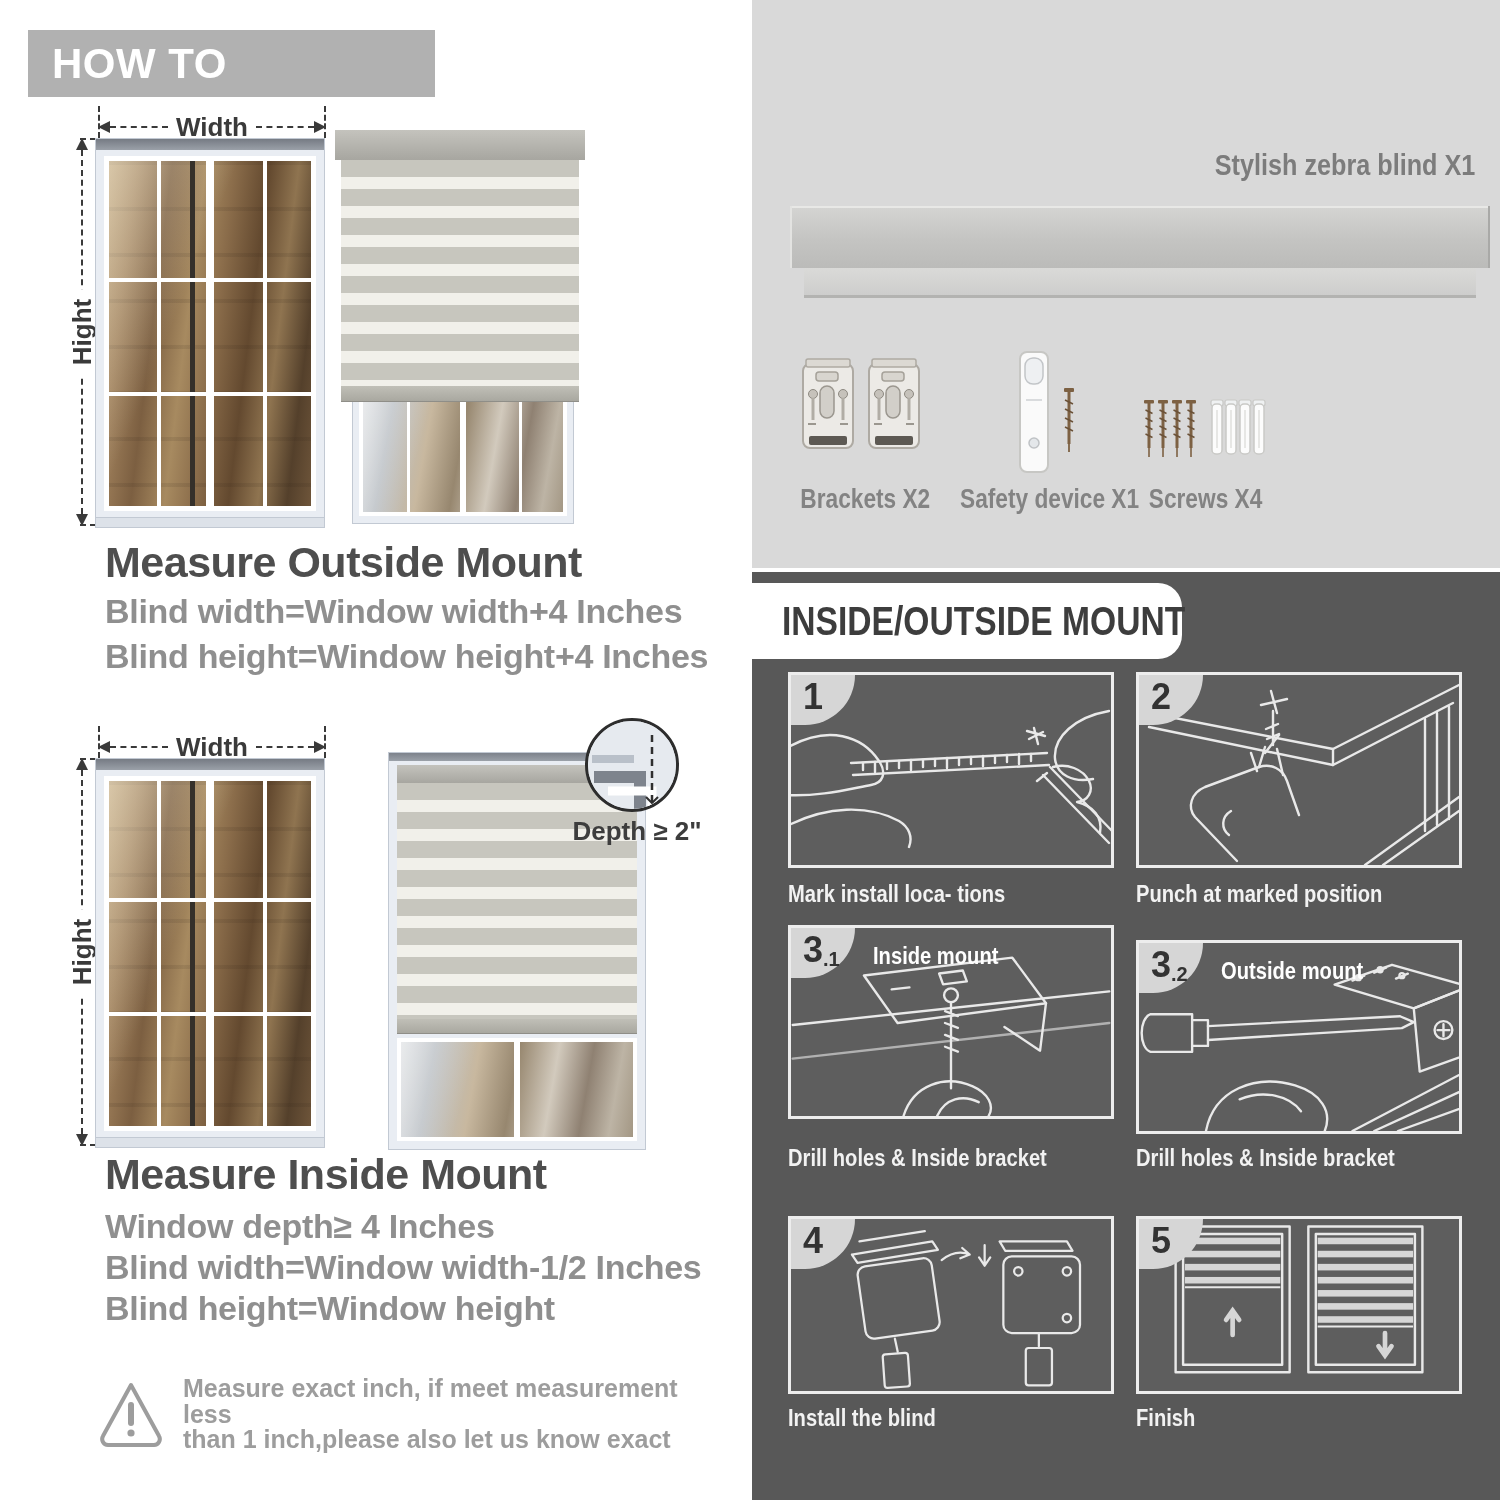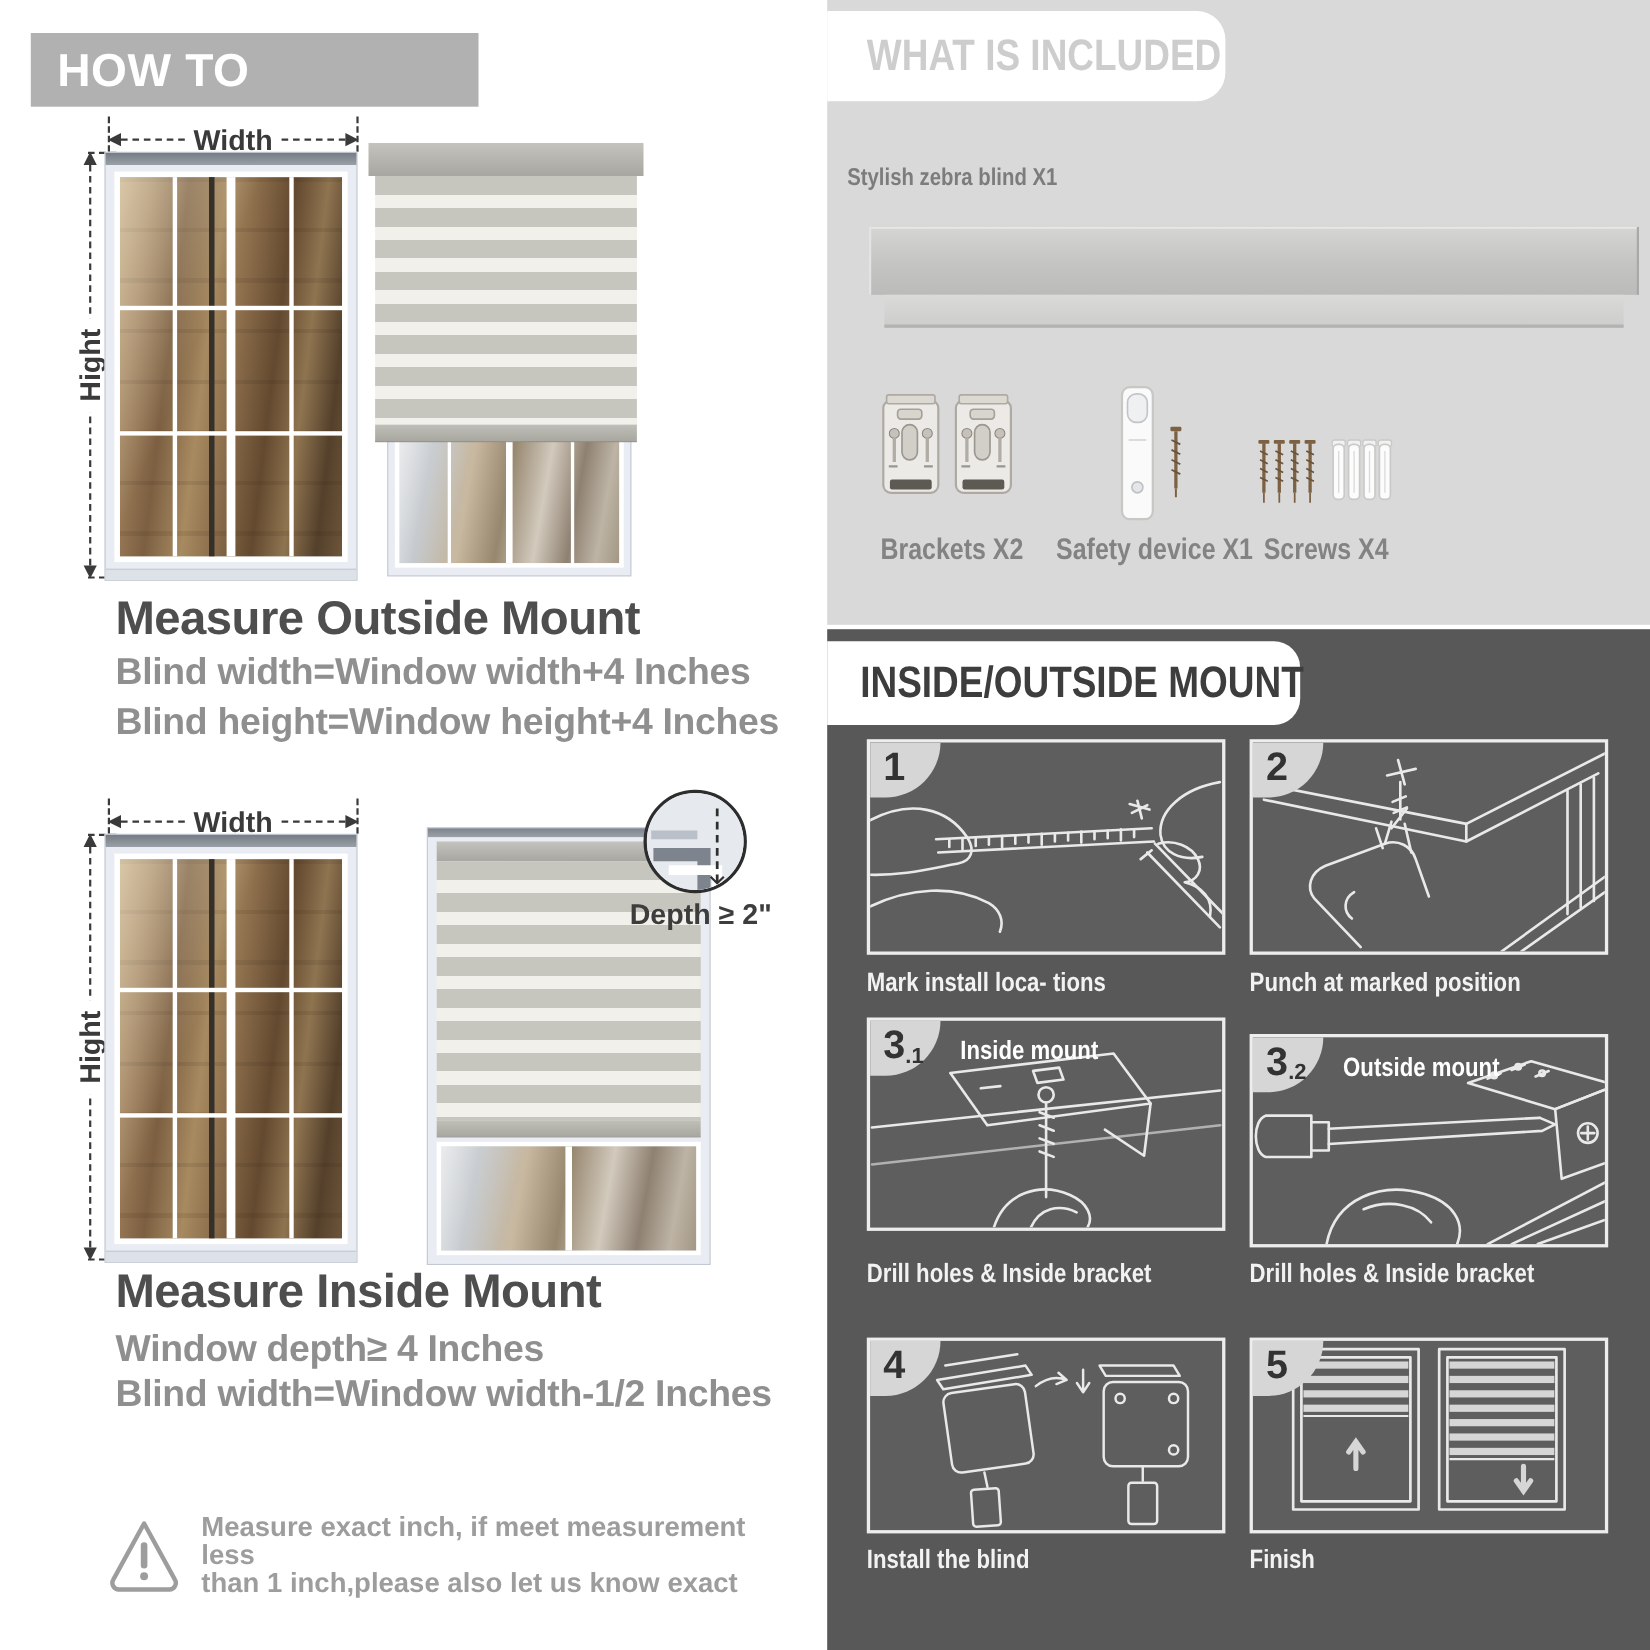--- a/index.html
+++ b/index.html
@@ -59,21 +59,21 @@
 
   .warn-text{font-size:25px;line-height:25.5px;color:var(--warning-text,#9d9d9d);}
 
   
   .panel-light{left:752px;top:0;width:748px;height:568px;background:var(--panel-light,#d9d9d9);}
   .panel-dark{left:752px;top:572px;width:748px;height:928px;background:var(--panel-dark,#585858);}
   .h2-box{left:752px;top:10px;width:362px;height:82px;background:#fff;border-radius:0 26px 26px 0;
           color:var(--muted-label,#cdcdcd);font-size:40px;line-height:82px;padding-left:36px;box-sizing:border-box;}
   .h3-box{left:752px;top:583px;width:430px;height:76px;background:#fff;border-radius:0 24px 24px 0;
           color:#3d3d3d;font-size:40px;line-height:76px;padding-left:30px;box-sizing:border-box;}
-  .blind-lbl{left:752px;top:148px;width:748px;text-align:left;font-size:22px;color:#7c7c7c;}
+  .blind-lbl{left:752px;top:148px;width:748px;text-align:right;font-size:30px;color:#7c7c7c;}
   .rail-top{left:790px;top:206px;width:700px;height:62px;
       background:linear-gradient(180deg,#d5d5d3,#c4c4c2 55%,#bbbbb9),
                  repeating-linear-gradient(90deg, rgba(255,255,255,.07) 0 3px, rgba(0,0,0,.03) 3px 6px);
       box-shadow:inset 2px 0 0 #e3e3e1, inset -2px 0 0 #a9a9a7, inset 0 2px 0 #e8e8e6;}
   .rail-bottom{left:804px;top:268px;width:672px;height:30px;
       background:linear-gradient(180deg,#dadad8,#cccccb);
       box-shadow:inset 0 -3px 0 #b3b3b1;}
   .item-lbl{position:absolute;top:484px;font-size:27px;color:#838383;text-align:center;}
 
   
@@ -196,36 +196,34 @@
       <path d="M20 70 H64 V94" stroke="#ffffff" stroke-width="9" fill="none"></path>
       <path d="M64 14 V88" stroke="#2f2f2f" stroke-width="2.5" stroke-dasharray="7 5" fill="none"></path>
       <path d="M58 76 l6 6 l6 -6" stroke="#2f2f2f" stroke-width="2" fill="none"></path>
     </svg>
   </div>
   <div class="abs depth-lbl" style="left:572px;top:816px;width:130px">Depth ≥ 2"</div>
 
   <div class="abs sec-title" style="left:105px;top:1150px">Measure Inside Mount</div>
   <div class="abs sec-line" style="left:105px;top:1207px">Window depth≥ 4 Inches</div>
   <div class="abs sec-line" style="left:105px;top:1248px">Blind width=Window width-1/2 Inches</div>
+  <div class="abs sec-line" style="left:105px;top:1289px">Blind height=Window height</div>
 
   <svg class="abs" style="left:98px;top:1378px" width="66" height="72" viewBox="0 0 66 72">
     <path d="M33 7 L61 58 a6 6 0 0 1 -5 9 H10 a6 6 0 0 1 -5 -9 Z" fill="none" stroke="#9d9d9d" stroke-width="4" stroke-linejoin="round"></path>
     <path d="M33 27 V45" stroke="#9d9d9d" stroke-width="6" stroke-linecap="round"></path>
     <circle cx="33" cy="55" r="3.6" fill="#9d9d9d"></circle>
   </svg>
   <div class="abs warn-text" style="left:183px;top:1376px;width:500px">
     <div>Measure exact inch, if meet measurement less</div>
     <div>than 1 inch,please also let us know exact</div>
   </div>
 
   <div class="abs panel-light"></div>
 
-  <div class="abs h2-box">
-    <span class="condL">WHAT IS INCLUDED</span>
-  </div>
 
   <div class="abs blind-lbl">
     <span class="cond">Stylish zebra blind X1</span>
   </div>
 
   <div class="abs rail-top"></div>
   <div class="abs rail-bottom"></div>
 
   <svg class="abs" style="left:800px;top:356px" width="56" height="100" viewBox="0 0 56 100">
     <rect x="3" y="8" width="50" height="84" rx="7" fill="#eceae6" stroke="#aeaaa3" stroke-width="2"></rect>

